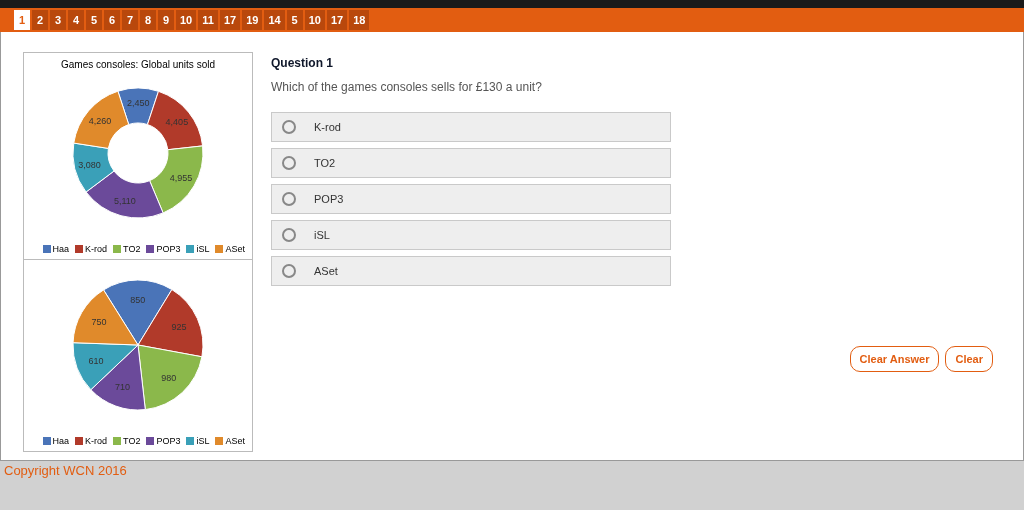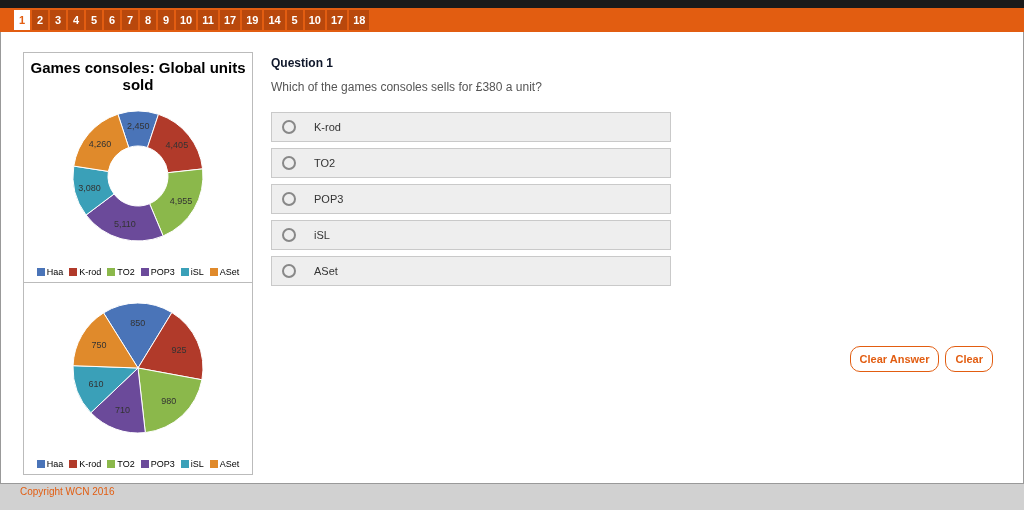--- a/index.html
+++ b/index.html
@@ -8,39 +8,39 @@
 .frame { width: 1024px; }
 .blackbar { background: #1a1a1a; height: 8px; }
 .tabbar { background: #e25d11; height: 24px; display: flex; align-items: center; padding-left: 14px; }
 .qtab { color: #fff; background: #b9480c; height: 20px; min-width: 16px; padding: 0 4px; margin-right: 2px; font-size: 11px; font-weight: bold; display: flex; align-items: center; justify-content: center; cursor: pointer; }
 .qtab.current { background: #fff; color: #e25d11; }
 
 .page { background: #fff; border: 1px solid #999; border-top: none; padding: 20px 22px 8px 22px; display: flex; gap: 18px; }
 
 .leftcol { width: 230px; }
 .chartbox { border: 1px solid #bbb; padding: 6px 4px 4px 4px; }
-.chart-title { text-align: center; font-size: 15px; font-weight: bold; margin-bottom: 2px; }
+.chart-title { text-align: center; font-size: 10px; font-weight: normal; margin-bottom: 2px; }
 .chart-svg { display: block; margin: 0 auto; }
-.legend { text-align: center; font-size: 9px; margin-top: 2px; }
+.legend { text-align: right; font-size: 9px; margin-top: 2px; }
 .legend span { display: inline-flex; align-items: center; margin: 0 3px; }
 .sw { width: 8px; height: 8px; display: inline-block; margin-right: 2px; }
 .divider { border-top: 1px solid #bbb; margin: 4px -4px; }
 
 .rightcol { flex: 1; padding-top: 4px; }
 .q-head { font-size: 12px; font-weight: bold; color: #0f172a; }
 .q-text { font-size: 12px; color: #555; margin: 10px 0 18px 0; }
 .answers { display: flex; flex-direction: column; gap: 6px; max-width: 400px; }
 .ans { background: #eee; border: 1px solid #c9c9c9; height: 30px; display: flex; align-items: center; padding-left: 10px; gap: 18px; cursor: pointer; }
 .radio { width: 14px; height: 14px; border: 2px solid #888; border-radius: 50%; flex-shrink: 0; }
 .ans-label { font-size: 11px; color: #333; }
 
 .btnrow { display: flex; justify-content: flex-end; gap: 6px; margin-top: 60px; padding-right: 8px; }
 .btn { border: 1px solid #e25d11; color: #e25d11; background: #fff; border-radius: 10px; font-size: 11px; font-weight: bold; padding: 6px 9px; cursor: pointer; }
 
-.copyright { font-size: 10px; color: #e25d11; padding: 2px 0 0 20px; }
+.copyright { font-size: 13px; color: #e25d11; padding: 2px 0 0 4px; }
 
 .pie-label { font-size: 9px; fill: #333; }
 </style>
 </head>
 <body>
 
 <div class="frame">
   <div class="blackbar"></div>
   <div class="tabbar" id="tabbar">
       <div class="qtab current">1</div>
@@ -98,21 +98,21 @@
             <text x="62.9091915297533" y="99.91740689688521" text-anchor="middle" class="pie-label">610</text>
             <path d="M 105 81 L 40.04125437163813 78.6845375429996 A 65 65 0 0 1 70.55524782484167 25.876873749832313 Z" fill="#e08a2b" stroke="#fff" stroke-width="1"></path>
             <text x="66.03699822020126" y="61.48590458607319" text-anchor="middle" class="pie-label">750</text>
           </svg>
         <div class="legend" id="legend2"><span><i class="sw" style="background: rgb(74, 116, 184);"></i>Haa</span><span><i class="sw" style="background: rgb(177, 58, 42);"></i>K-rod</span><span><i class="sw" style="background: rgb(139, 184, 75);"></i>TO2</span><span><i class="sw" style="background: rgb(107, 74, 154);"></i>POP3</span><span><i class="sw" style="background: rgb(58, 160, 184);"></i>iSL</span><span><i class="sw" style="background: rgb(224, 138, 43);"></i>ASet</span></div>
       </div>
     </div>
 
     <div class="rightcol">
       <div class="q-head">Question 1</div>
-      <div class="q-text">Which of the games consoles sells for £380 a unit?</div>
+      <div class="q-text">Which of the games consoles sells for £130 a unit?</div>
       <div class="answers" id="answers">
           <div class="ans">
             <div class="radio"></div>
             <div class="ans-label">K-rod</div>
           </div>
           <div class="ans">
             <div class="radio"></div>
             <div class="ans-label">TO2</div>
           </div>
           <div class="ans">

